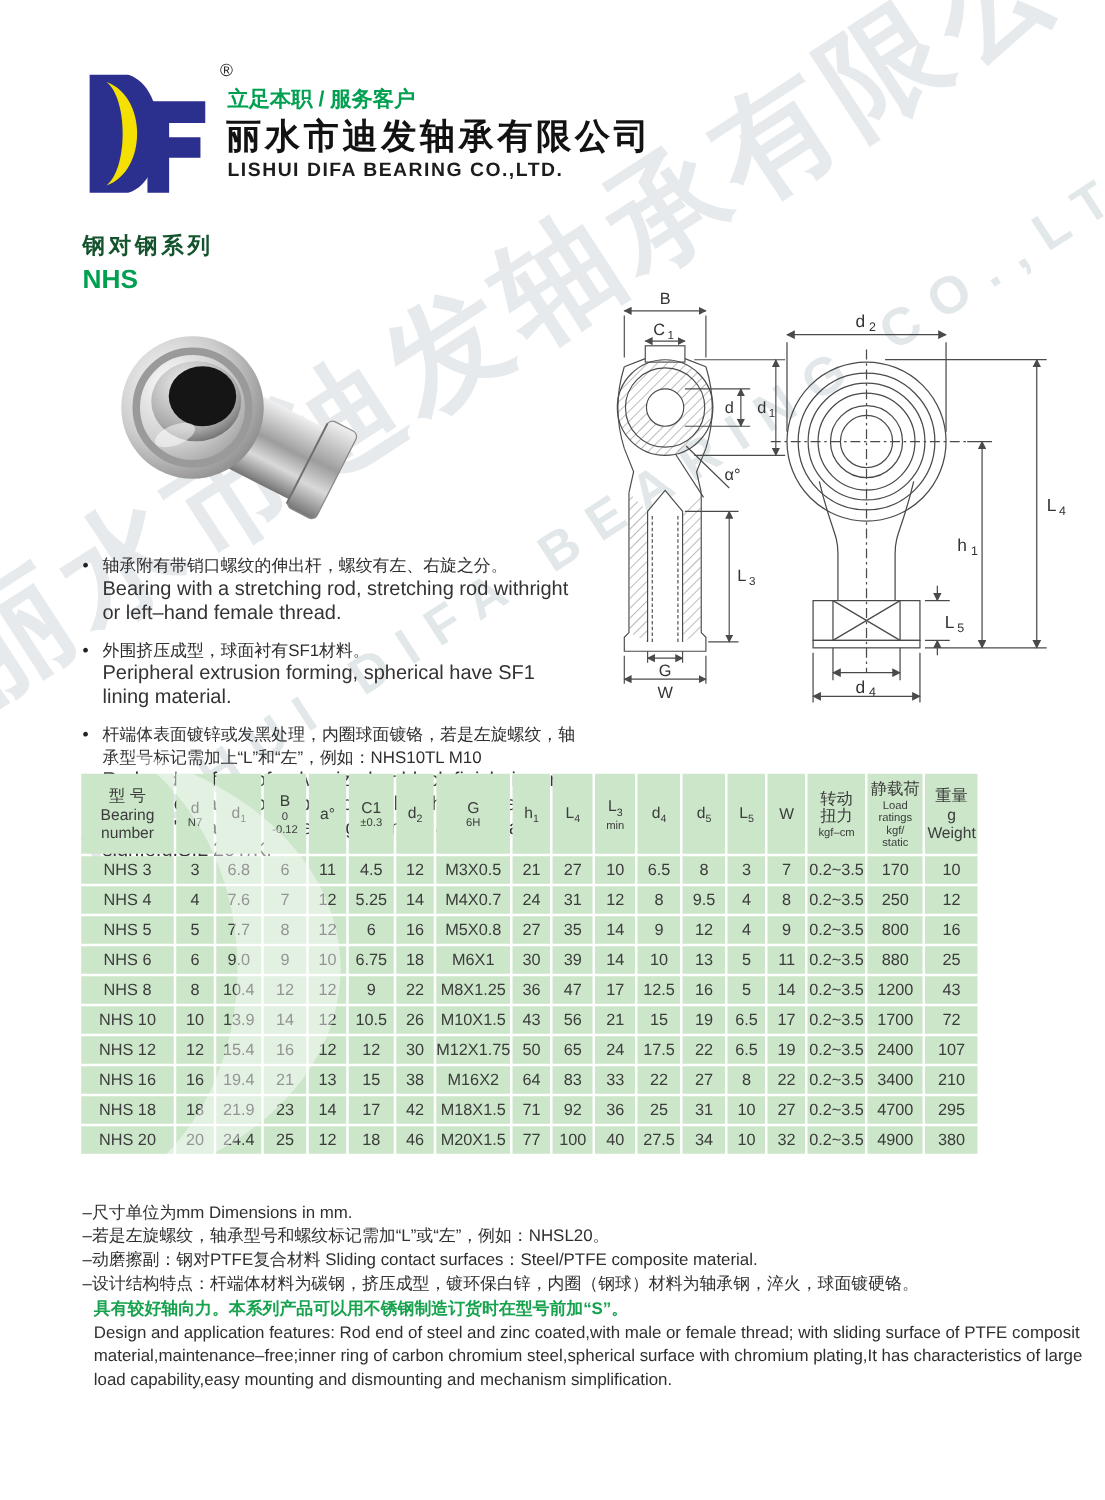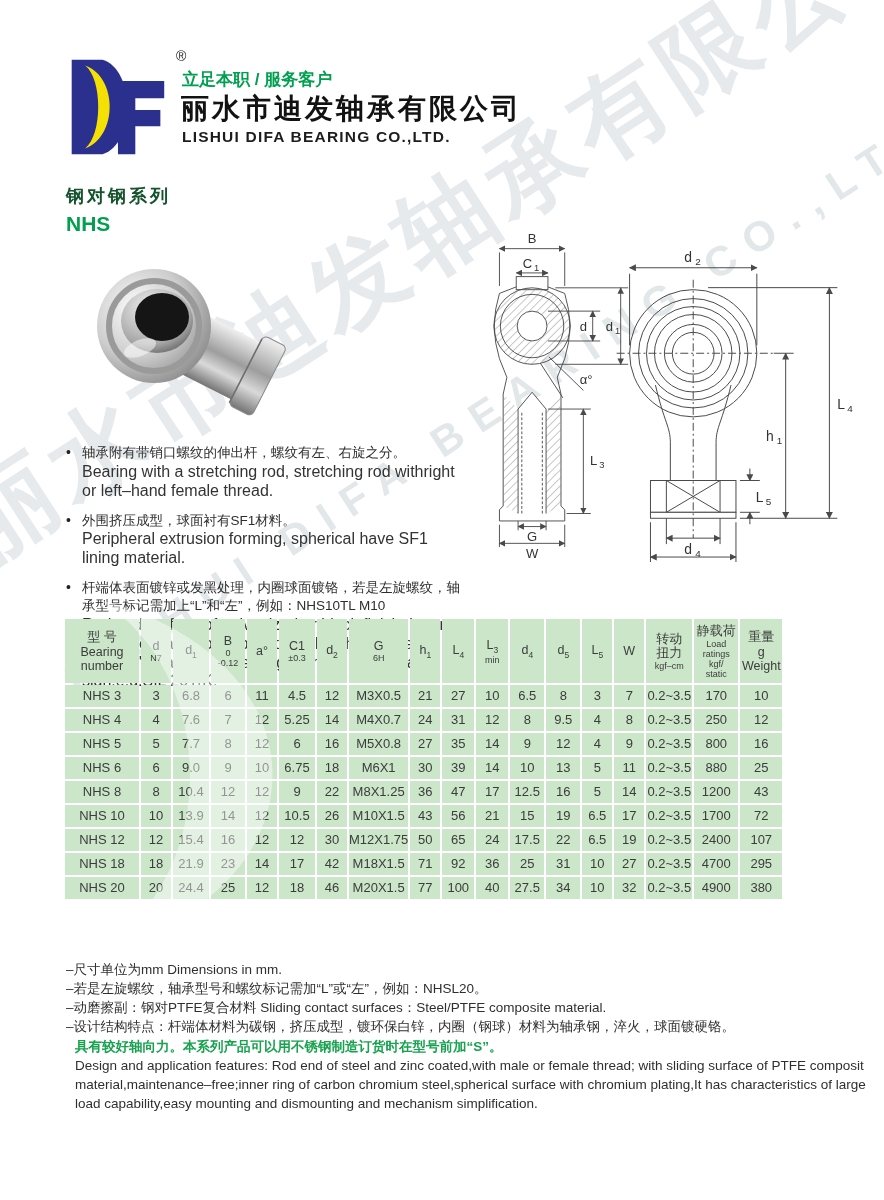--- a/index.html
+++ b/index.html
@@ -497,20 +497,40 @@
           <td>24</td>
           <td>17.5</td>
           <td>22</td>
           <td>6.5</td>
           <td>19</td>
           <td>0.2~3.5</td>
           <td>2400</td>
           <td>107</td>
         </tr>
         <tr>
+          <td>NHS 16</td>
+          <td>16</td>
+          <td>19.4</td>
+          <td>21</td>
+          <td>13</td>
+          <td>15</td>
+          <td>38</td>
+          <td>M16X2</td>
+          <td>64</td>
+          <td>83</td>
+          <td>33</td>
+          <td>22</td>
+          <td>27</td>
+          <td>8</td>
+          <td>22</td>
+          <td>0.2~3.5</td>
+          <td>3400</td>
+          <td>210</td>
+        </tr>
+        <tr>
           <td>NHS 18</td>
           <td>18</td>
           <td>21.9</td>
           <td>23</td>
           <td>14</td>
           <td>17</td>
           <td>42</td>
           <td>M18X1.5</td>
           <td>71</td>
           <td>92</td>

